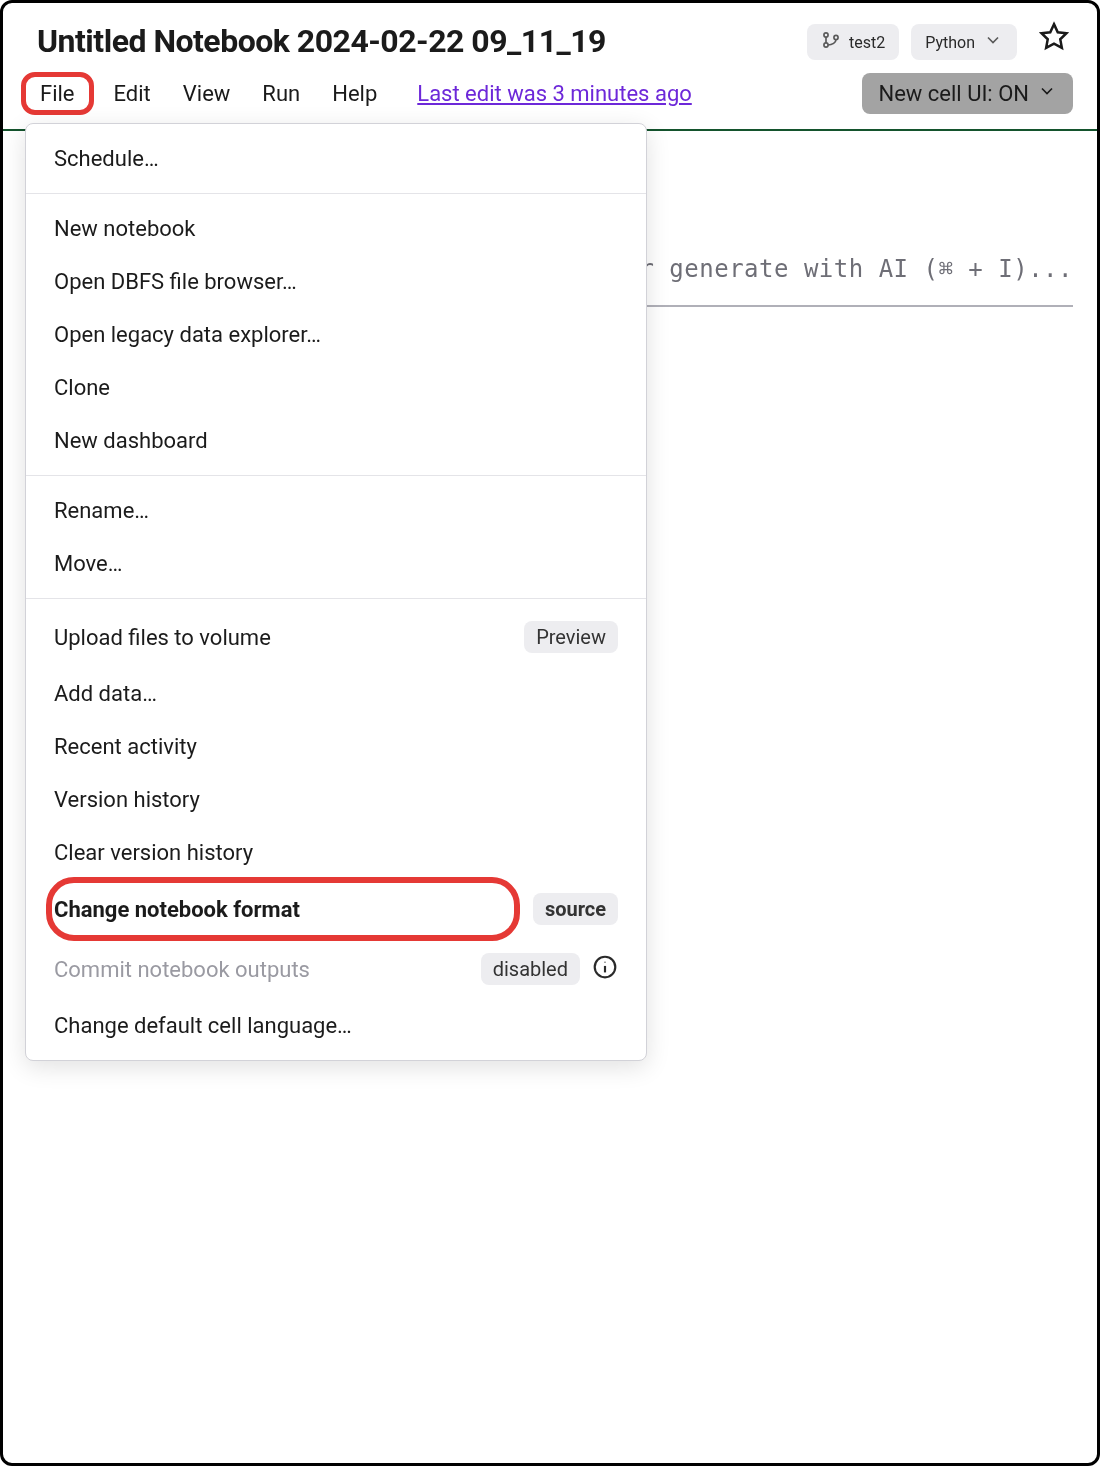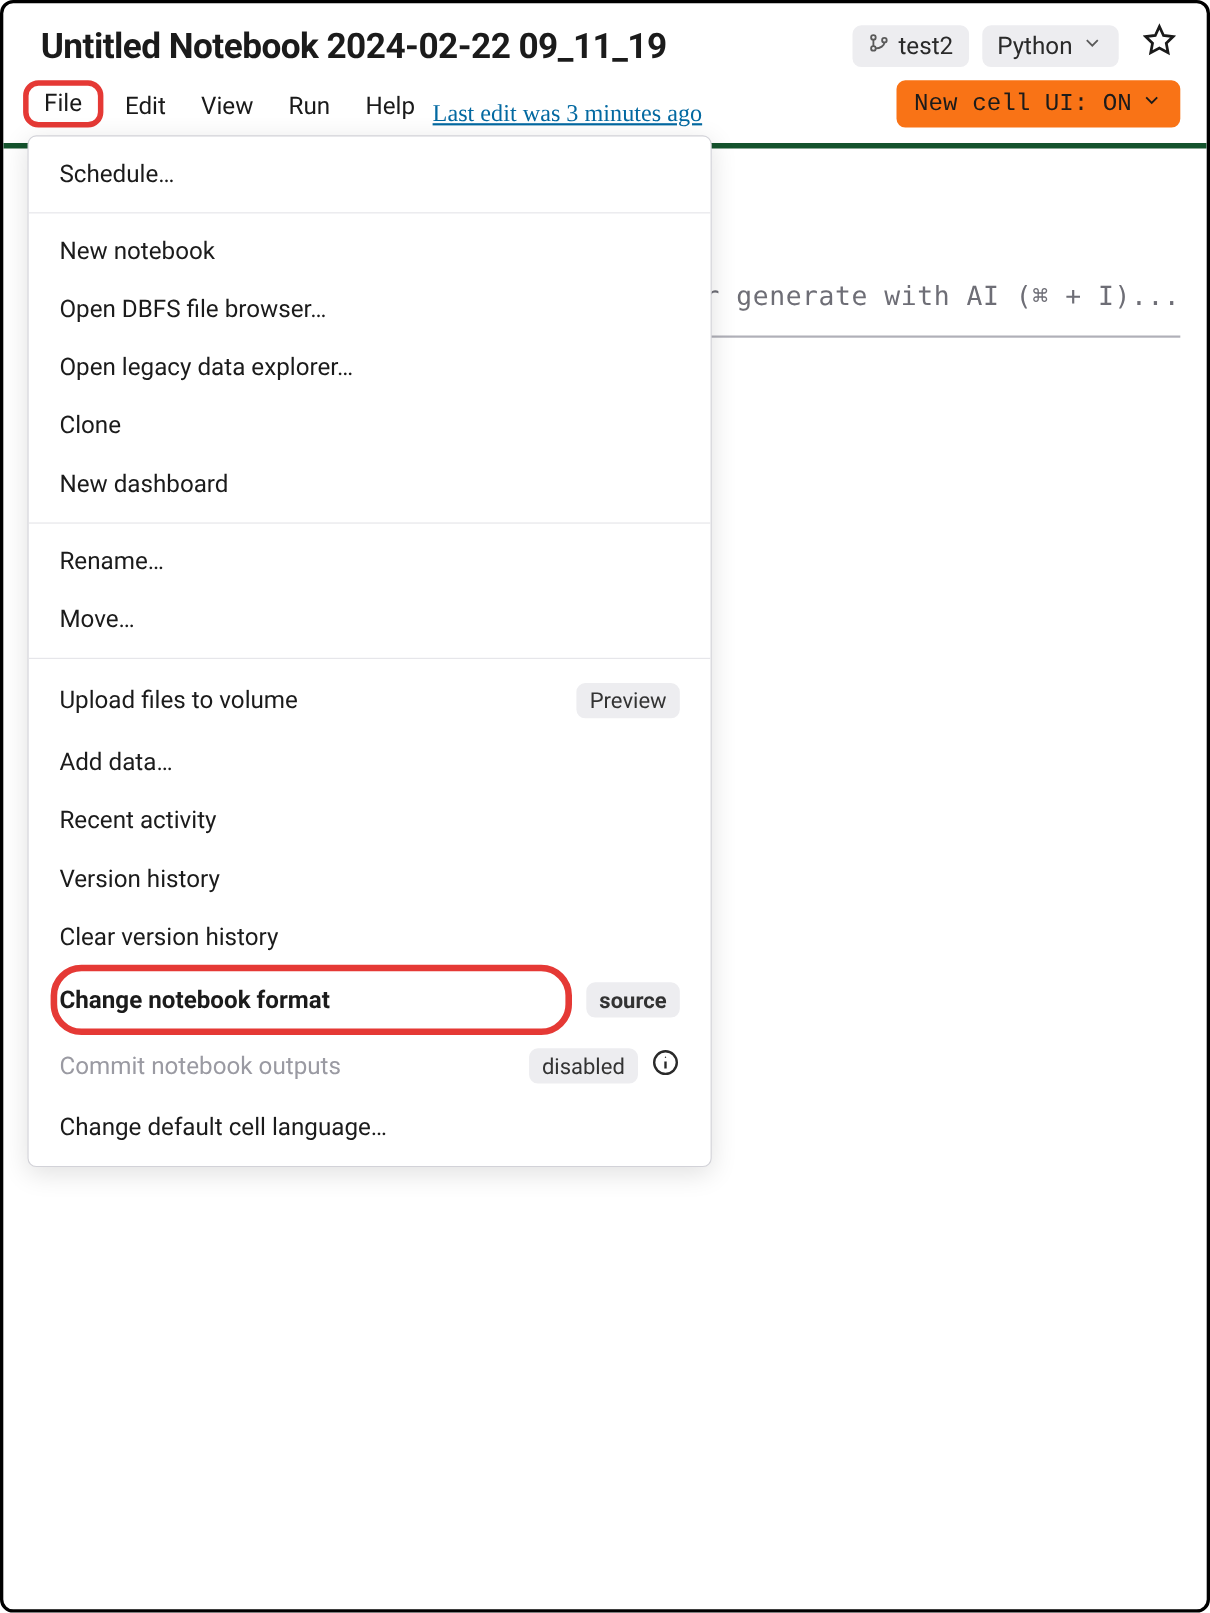--- a/index.html
+++ b/index.html
@@ -27,68 +27,67 @@
       font-size: 32px;
       font-weight: 700;
       letter-spacing: -0.5px;
       white-space: nowrap;
     }
     .title-spacer { flex: 1; }
     .pill {
       background: #ededf0;
       border-radius: 8px;
       padding: 6px 14px;
-      font-size: 22px;
+      font-size: 16px;
       display: inline-flex;
       align-items: center;
       gap: 8px;
       color: #2a2a2a;
       cursor: pointer;
     }
     .pill svg { width: 20px; height: 20px; stroke: #5a5a5a; stroke-width: 2; fill: none; }
     .star-btn svg { width: 30px; height: 30px; stroke: #1a1a1a; stroke-width: 2; fill: none; }
     .star-btn { cursor: pointer; padding: 4px; margin-left: 6px; }
 
     
     .menu-row {
       display: flex;
-      align-items: flex-end;
+      align-items: center;
       gap: 0;
       padding: 12px 24px 14px 22px;
-      border-bottom: 5px solid #14532d;
+      border-bottom: 2px solid #14532d;
     }
     .menu-item {
       padding: 6px 16px;
       cursor: pointer;
       color: #1a1a1a;
       border-radius: 6px;
     }
     .menu-item.file-highlight {
       border: 5px solid #e53935;
       border-radius: 14px;
       padding: 4px 14px;
       margin-right: 4px;
       margin-left: -4px;
     }
     .last-edit {
+      margin-left: 24px;
       text-decoration: underline;
-      color: #0369a1;
-      cursor: pointer;
-      font-family: Liberation Serif, serif;
+      color: #6d28d9;
+      cursor: pointer;
     }
     .menu-spacer { flex: 1; }
     .newcell-pill {
-      background: #f97316;
+      background: #a3a3a3;
       border-radius: 8px;
       padding: 8px 16px;
       display: inline-flex;
       align-items: center;
       gap: 8px;
       cursor: pointer;
-      font-family: Liberation Mono, monospace;
     }
 
     
     .cell-area {
       position: absolute;
       top: 152px;
       left: 0;
       right: 0;
     }
     .cell-hint {

